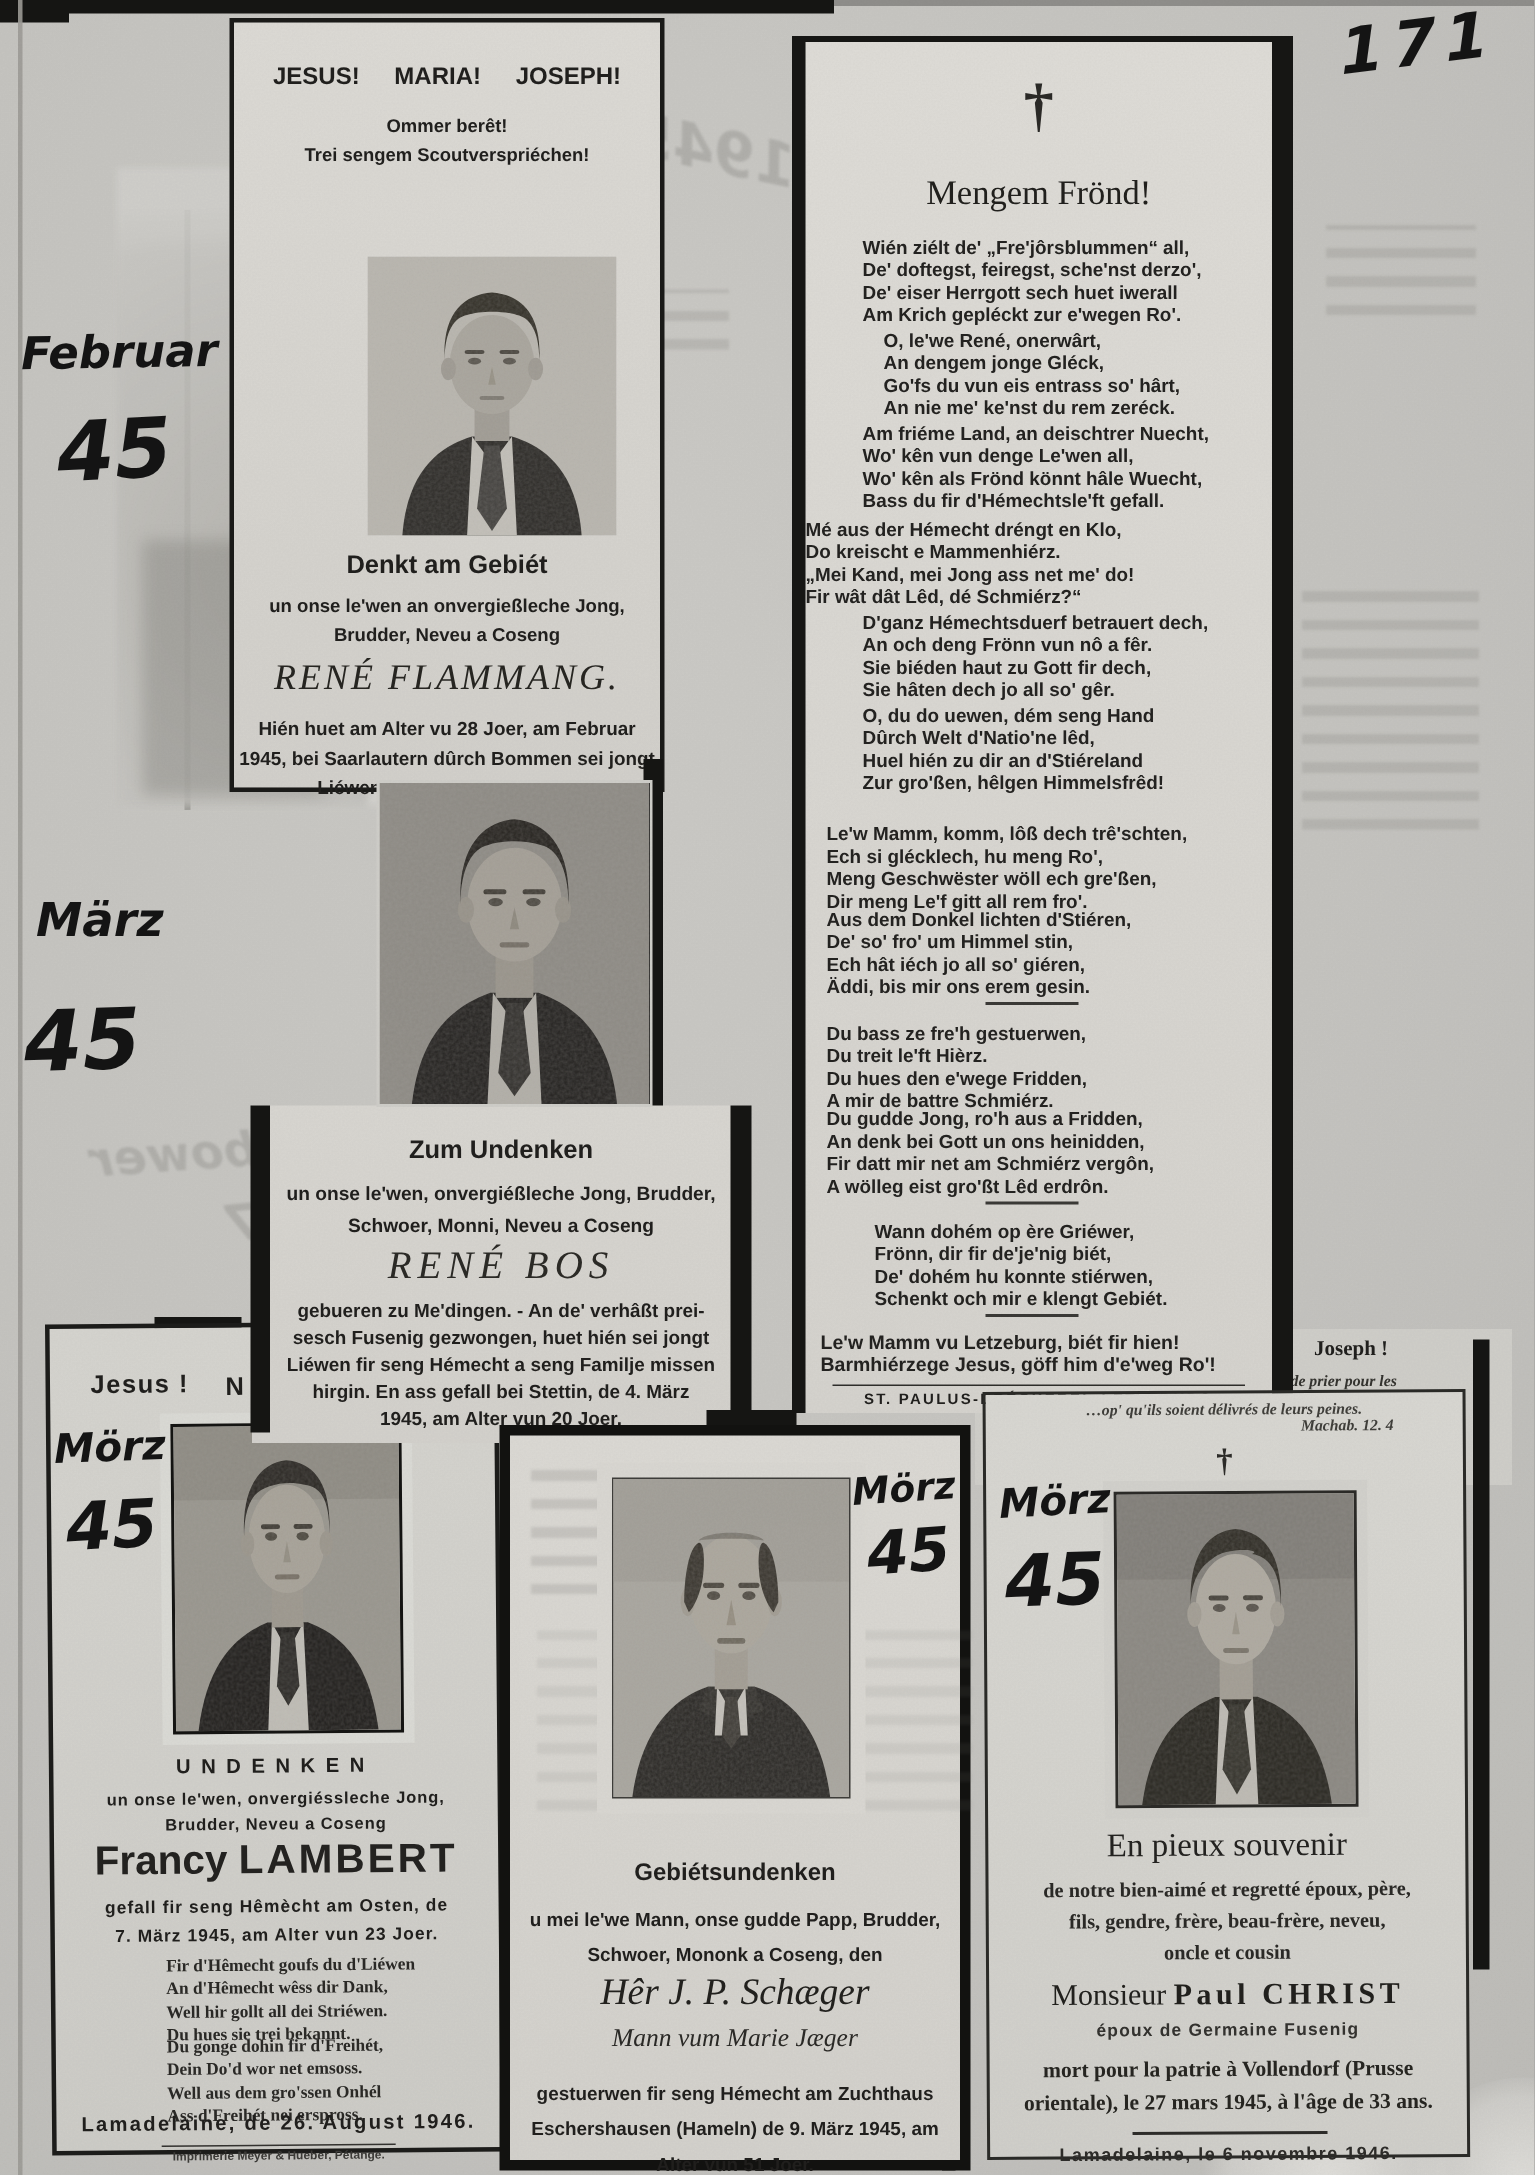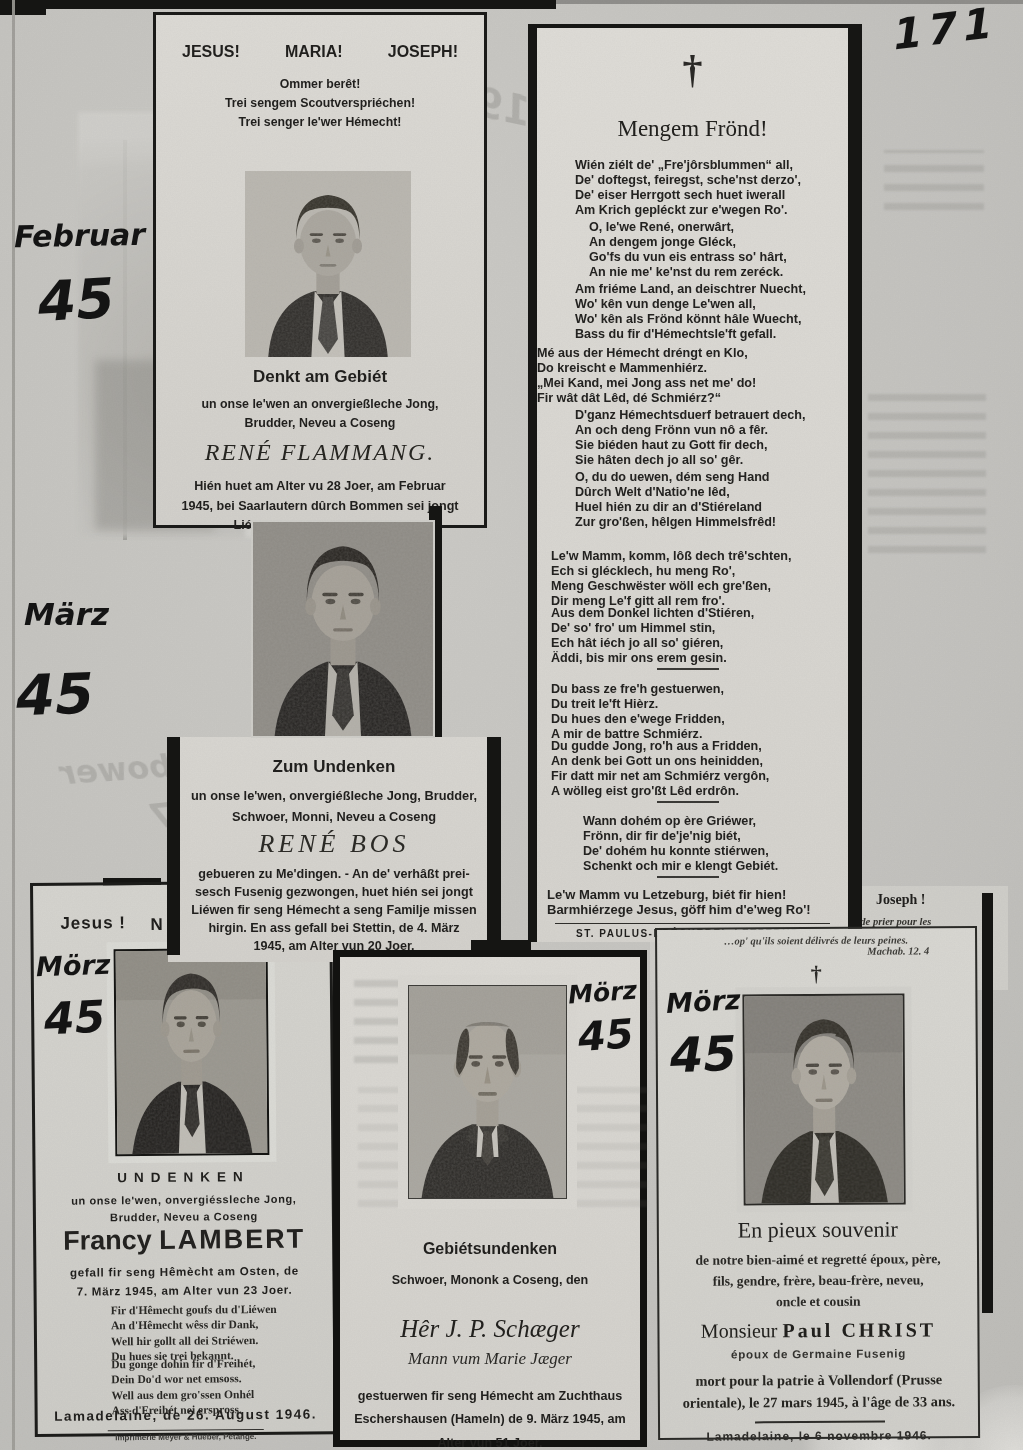--- a/index.html
+++ b/index.html
@@ -69,31 +69,30 @@
 
   <div class="hand" style="left:36px;top:950px;font-size:27px;transform:rotate(-2deg);">Mörz</div>
   <div class="hand" style="left:44px;top:992px;font-size:44px;transform:rotate(-3deg);">45</div>
 
   <div class="hand" style="left:568px;top:978px;font-size:25px;transform:rotate(-4deg);">Mörz</div>
   <div class="hand" style="left:578px;top:1012px;font-size:40px;transform:rotate(-4deg);">45</div>
 
   <div class="hand" style="left:666px;top:986px;font-size:27px;transform:rotate(-3deg);">Mörz</div>
   <div class="hand" style="left:670px;top:1026px;font-size:48px;transform:rotate(-2deg);">45</div>
 
-  <div class="card" style="left:153px;top:12px;width:334px;height:516px;z-index:2;border:3px solid #1a1a18;
+  <div class="card" style="left:153px;top:12px;width:290px;height:516px;z-index:2;border:3px solid #1a1a18;
        background:linear-gradient(180deg,#dcdad5 0%,#d6d4cf 60%,#d2d0cb 100%);">
     <div class="abs b sans" style="top:28px;left:26px;right:26px;display:flex;justify-content:space-between;font-size:16px;">
       <span class="line">JESUS!</span>
       <span class="line">MARIA!</span>
       <span class="line">JOSEPH!</span>
     </div>
     <div class="abs b ctr" style="top:60px;font-size:12.3px;line-height:1.55;">
       <div class="line">Ommer berêt!</div>
       <div class="line">Trei sengem Scoutverspriéchen!</div>
-      <div class="line">Trei senger le'wer Hémecht!</div>
     </div>
     <div class="photo" style="left:89px;top:156px;width:166px;height:186px;">
       <svg viewBox="0 0 100 124" preserveAspectRatio="none">
         <defs>
           <filter id="grain" x="0" y="0" width="100%" height="100%">
             <feTurbulence type="fractalNoise" baseFrequency="0.8" numOctaves="2" seed="7" stitchTiles="stitch"></feTurbulence>
             <feColorMatrix type="matrix" values="0 0 0 0 0.42  0 0 0 0 0.41  0 0 0 0 0.39  0 0 0 0.5 0"></feColorMatrix>
           </filter>
         </defs>
         <rect width="100" height="124" fill="#bcb9b2"></rect>
@@ -343,20 +342,21 @@
         <rect x="53" y="40.5" width="9" height="2" rx="1" fill="#4b463e"></rect>
         <ellipse cx="42.5" cy="45.5" rx="2.8" ry="1.7" fill="#514c44"></ellipse>
         <ellipse cx="57.5" cy="45.5" rx="2.8" ry="1.7" fill="#514c44"></ellipse>
         <path d="M50,47 L48,57 L52,57 Z" fill="#968f82"></path>
         <rect x="44" y="62" width="12" height="2.2" rx="1" fill="#6f6a5f"></rect>
         <rect width="100" height="124" filter="url(#grain)" opacity=".5"></rect>
       </svg>
     </div>
     <div class="abs b ctr sans line" style="top:283px;font-size:16px;">Gebiétsundenken</div>
     <div class="abs b ctr" style="top:312px;font-size:12.6px;line-height:1.85;">
+      <div class="line">u mei le'we Mann, onse gudde Papp, Brudder,</div>
       <div class="line">Schwoer, Mononk a Coseng, den</div>
     </div>
     <div class="abs ctr serif line" style="top:358px;font-size:25px;font-style:italic;color:#22211e;">Hêr J. P. Schæger</div>
     <div class="abs ctr serif line" style="top:392px;font-size:17px;font-style:italic;color:#2a2926;">Mann vum Marie Jæger</div>
     <div class="abs b ctr" style="top:428px;font-size:12.6px;line-height:1.85;">
       <div class="line">gestuerwen fir seng Hémecht am Zuchthaus</div>
       <div class="line">Eschershausen (Hameln) de 9. März 1945, am</div>
       <div class="line">Alter vun 51 Joer.</div>
     </div>
   </div>

